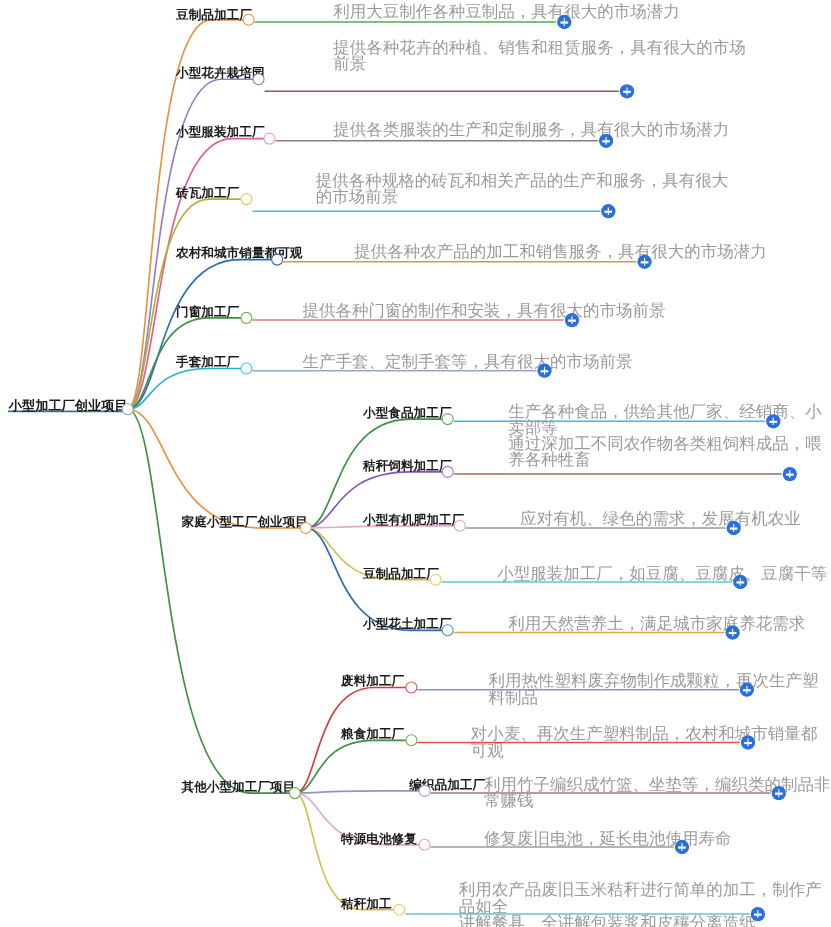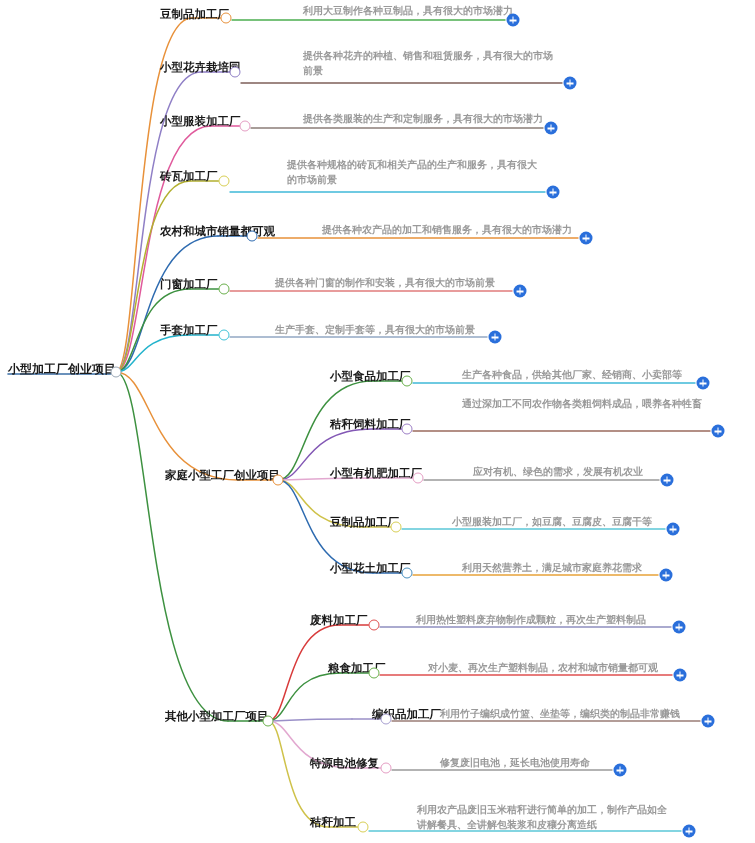--- a/index.html
+++ b/index.html
@@ -33,24 +33,24 @@
     color: #1a1a1a;
     line-height: 14px;
     letter-spacing: 0px;
     transform: translateY(-100%);
   }
   .node.root {
     font-size: 12px;
   }
   .desc {
     position: absolute;
-    font-size: 10px;
+    font-size: 15px;
     color: #9a9a9a;
     line-height: 15px;
-    font-weight: bold;
+    font-weight: normal;
     white-space: pre-line;
   }
   .dot {
     position: absolute;
     width: 11px;
     height: 11px;
     border-radius: 50%;
     background: #ffffff;
     border: 1.6px solid #888;
     box-sizing: border-box;
@@ -148,21 +148,21 @@
     </svg>
   <div id="nodes">
       <div class="node root" style="left: 8px; top: 376px;">小型加工厂创业项目</div>
       <div class="dot" style="left: 116px; top: 372px; border-color: rgb(154, 167, 181);"></div>
       <div class="node" style="left: 160px; top: 21px;">豆制品加工厂</div>
       <div class="dot" style="left: 226px; top: 18px; border-color: rgb(232, 145, 58);"></div>
       <div class="desc" style="left: 303px; top: 3px;">利用大豆制作各种豆制品，具有很大的市场潜力</div>
       <div class="plus" title="+" style="left: 513px; top: 20px;"></div>
       <div class="node" style="left: 160px; top: 74px;">小型花卉栽培园</div>
       <div class="dot" style="left: 235px; top: 72px; border-color: rgb(143, 127, 198);"></div>
-      <div class="desc" style="left: 303px; top: 48px;">提供各种花卉的种植、销售和租赁服务，具有很大的市场
+      <div class="desc" style="left: 303px; top: 36px;">提供各种花卉的种植、销售和租赁服务，具有很大的市场
 前景</div>
       <div class="plus" title="+" style="left: 570px; top: 83px;"></div>
       <div class="node" style="left: 160px; top: 128px;">小型服装加工厂</div>
       <div class="dot" style="left: 245px; top: 126px; border-color: rgb(229, 158, 196);"></div>
       <div class="desc" style="left: 303px; top: 111px;">提供各类服装的生产和定制服务，具有很大的市场潜力</div>
       <div class="plus" title="+" style="left: 551px; top: 128px;"></div>
       <div class="node" style="left: 160px; top: 183px;">砖瓦加工厂</div>
       <div class="dot" style="left: 224px; top: 181px; border-color: rgb(216, 207, 85);"></div>
       <div class="desc" style="left: 275px; top: 157px; margin-left: 12px;">提供各种规格的砖瓦和相关产品的生产和服务，具有很大
 的市场前景</div>
@@ -198,23 +198,23 @@
       <div class="desc" style="left: 452px; top: 514px;">小型服装加工厂，如豆腐、豆腐皮、豆腐干等</div>
       <div class="plus" title="+" style="left: 673px; top: 529px;"></div>
       <div class="node" style="left: 330px; top: 575px;">小型花土加工厂</div>
       <div class="dot" style="left: 407px; top: 573px; border-color: rgb(74, 144, 192);"></div>
       <div class="desc" style="left: 462px; top: 560px;">利用天然营养土，满足城市家庭养花需求</div>
       <div class="plus" title="+" style="left: 666px; top: 575px;"></div>
       <div class="node" style="left: 165px; top: 723px;">其他小型加工厂项目</div>
       <div class="dot" style="left: 268px; top: 721px; border-color: rgb(106, 176, 76);"></div>
       <div class="node" style="left: 310px; top: 627px;">废料加工厂</div>
       <div class="dot" style="left: 374px; top: 625px; border-color: rgb(224, 80, 80);"></div>
-      <div class="desc" style="left: 416px; top: 612px;">利用热性塑料废弃物制作成颗粒，再次生产塑料制品</div>
+      <div class="desc" style="left: 444px; top: 612px;">利用热性塑料废弃物制作成颗粒，再次生产塑料制品</div>
       <div class="plus" title="+" style="left: 679px; top: 627px;"></div>
-      <div class="node" style="left: 328px; top: 675px;">粮食加工厂</div>
+      <div class="node" style="left: 310px; top: 675px;">粮食加工厂</div>
       <div class="dot" style="left: 374px; top: 673px; border-color: rgb(106, 176, 76);"></div>
       <div class="desc" style="left: 428px; top: 660px;">对小麦、再次生产塑料制品，农村和城市销量都可观</div>
       <div class="plus" title="+" style="left: 680px; top: 675px;"></div>
       <div class="node" style="left: 324px; top: 721px; padding-left: 48px;">编织品加工厂</div>
       <div class="dot" style="left: 386px; top: 719px; border-color: rgb(167, 159, 208);"></div>
       <div class="desc" style="left: 440px; top: 706px;">利用竹子编织成竹篮、坐垫等，编织类的制品非常赚钱</div>
       <div class="plus" title="+" style="left: 708px; top: 721px;"></div>
       <div class="node" style="left: 310px; top: 770px;">特源电池修复</div>
       <div class="dot" style="left: 386px; top: 768px; border-color: rgb(229, 158, 196);"></div>
       <div class="desc" style="left: 440px; top: 755px;">修复废旧电池，延长电池使用寿命</div>

